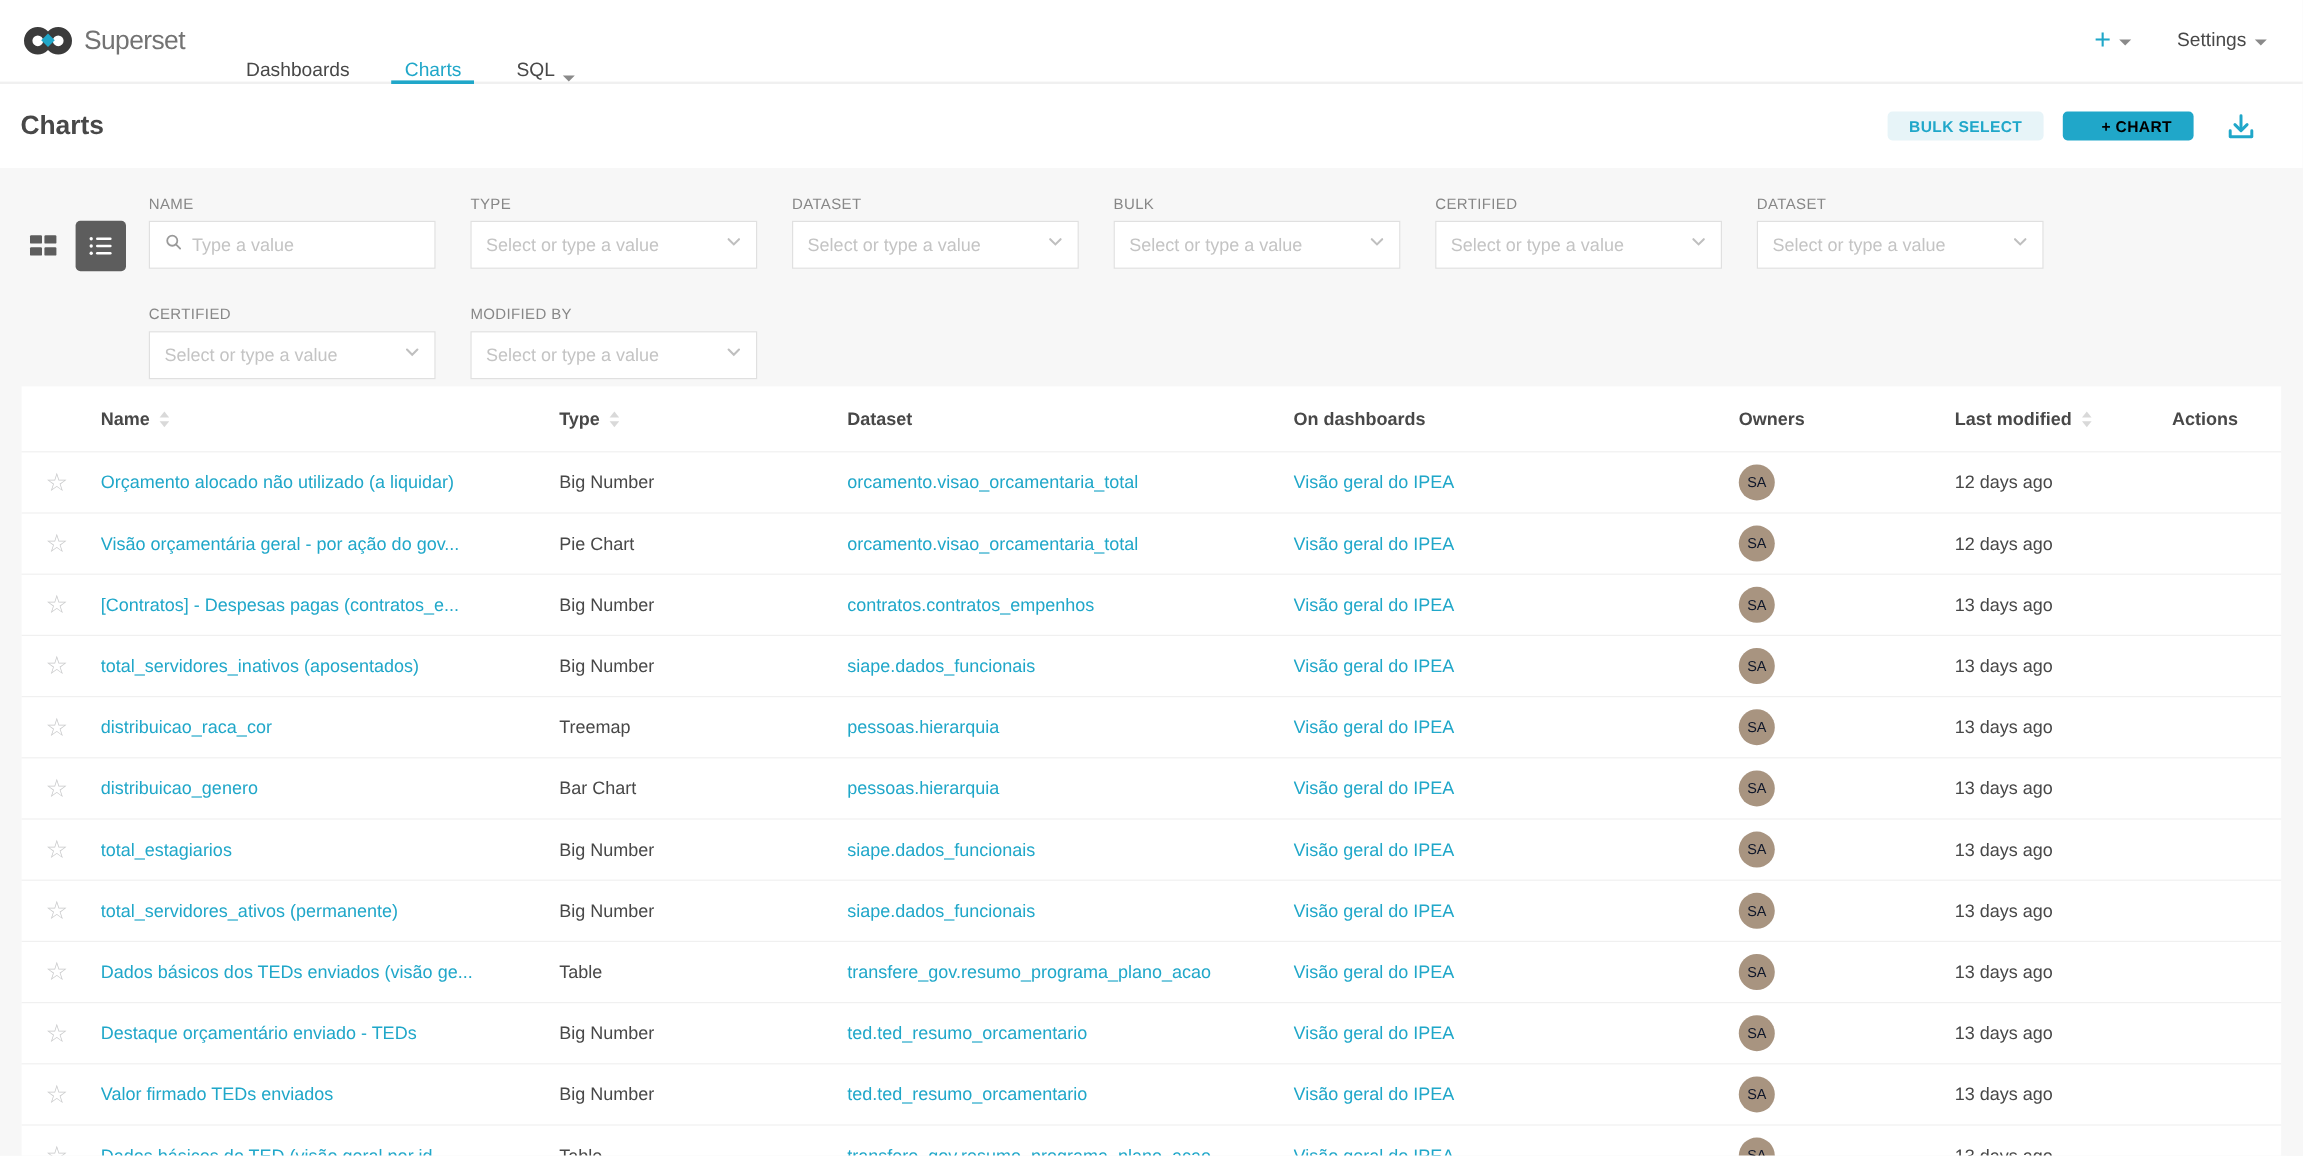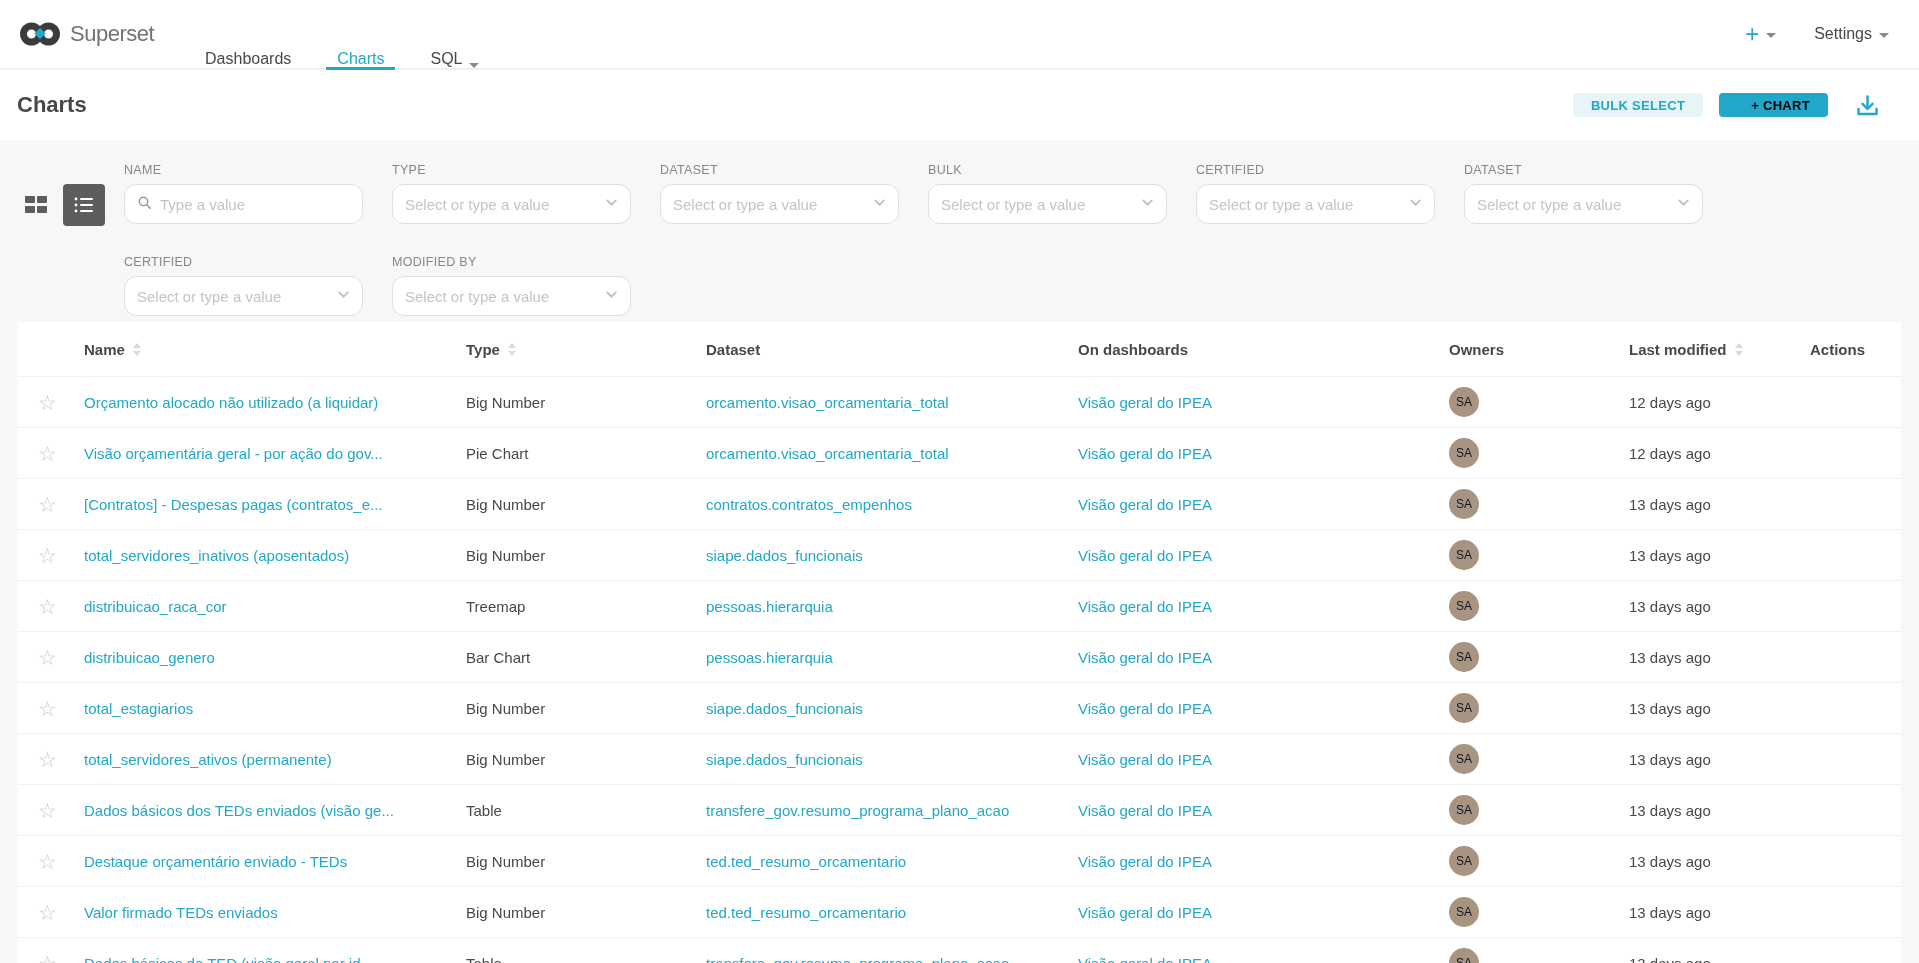--- a/index.html
+++ b/index.html
@@ -35,21 +35,21 @@
 
   
   .filters { position:relative; padding:23px 0 0 124px; height:182px; }
   .view-toggles { position:absolute; left:22px; top:44px; display:flex; align-items:center; gap:13px; }
   .toggle { cursor:pointer; display:flex; align-items:center; justify-content:center; }
   .toggle.list-active { width:42px; height:42px; background:#5d5d5d; border-radius:4px; }
   .filter-row { display:flex; }
   .filter-row + .filter-row { margin-top:31px; }
   .filter { width:239px; margin-right:29px; }
   .filter-label { font-size:12.5px; color:#878787; letter-spacing:.3px; margin-bottom:7px; }
-  .filter-box { height:40px; background:#fff; border:1px solid #e0e0e0; border-radius:12px;
+  .filter-box { height:40px; background:#fff; border:1px solid #e0e0e0; border-radius:0;
                 display:flex; align-items:center; padding:0 12px; gap:8px; cursor:text; }
   .filter-box input { border:none; outline:none; width:100%; font-family:inherit; font-size:15px;
                 color:#484848; background:transparent; }
   .filter-box input::placeholder { color:#c4c4c4; }
   .filter-box .chev { margin-left:auto; flex:none; }
 
   
   .card { margin:0 18px; background:#fff; min-height:650px; }
   .trow { display:grid; grid-template-columns:46px 382px 240px 372px 371px 180px 181px 1fr;
           align-items:center; padding-left:20px; }

